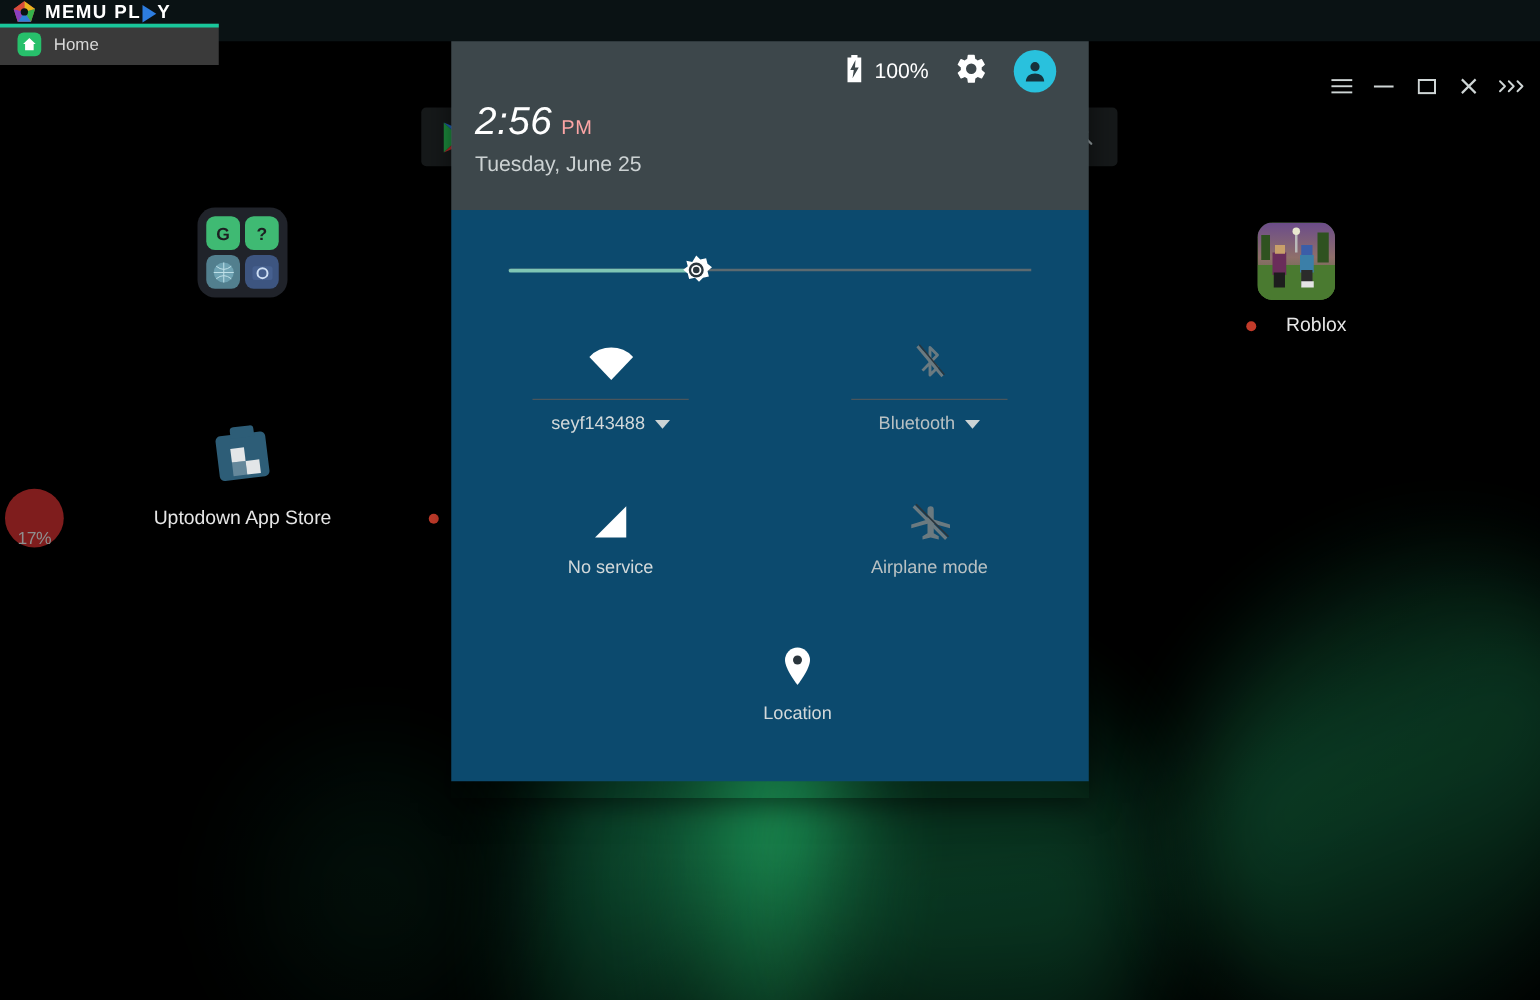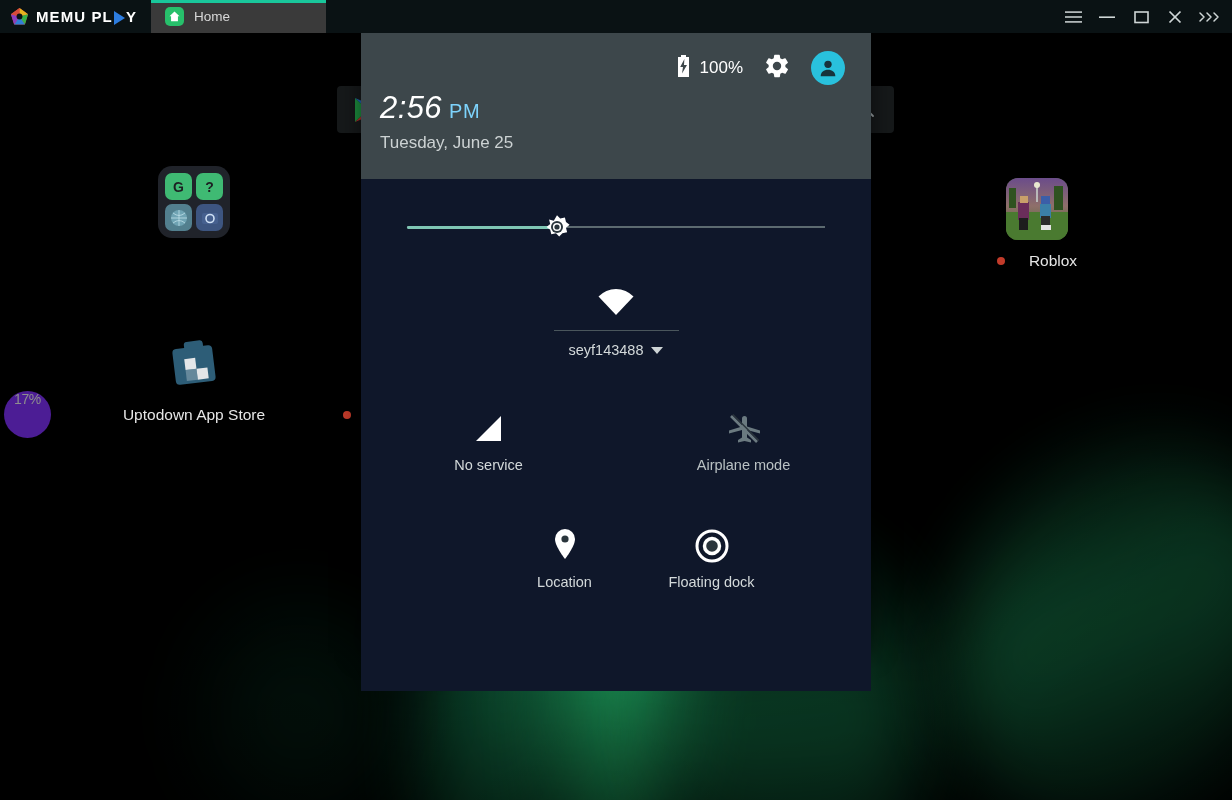--- a/index.html
+++ b/index.html
@@ -17,20 +17,21 @@
     background: #05090a;
     overflow: hidden;
   }
 
   #titlebar {
     position: absolute; top: 0; left: 0;
     width: 1232px; height: 33px;
     background: #0a1214;
     display: flex; align-items: stretch;
     z-index: 40;
+    flex-direction: column;
   }
 
   #brand {
     display: flex; align-items: center;
     gap: 7px;
     padding: 0 14px 0 10px;
     height: 33px;
   }
   #brand-mark {
     width: 19px; height: 19px;
@@ -215,33 +216,33 @@
 
   
   #dl-progress {
     position: absolute;
     left: 4px; top: 358px;
     width: 47px; height: 47px;
   }
   #dl-circle {
     position: absolute; inset: 0;
     border-radius: 50%;
-    background: #4c1d95;
-    display: flex; align-items: flex-start; justify-content: center;
+    background: #7f1d1d;
+    display: flex; align-items: flex-end; justify-content: center;
   }
   #dl-pct {
     font-size: 14px;
     color: #8e8e8e;
     letter-spacing: -.4px;
   }
 
   
   #qs-panel {
     position: absolute;
-    left: 361px; top: 27px;
+    left: 361px; top: 16px;
     width: 510px;
     height: 622px;
     z-index: 30;
     box-shadow: 0 4px 22px rgba(0,0,0,.55);
   }
   #qs-header {
     height: 152px;
     background: #3d474b;
     position: relative;
     padding: 0 28px;
@@ -273,33 +274,33 @@
     display: flex; align-items: baseline; gap: 7px;
   }
   #qs-hour {
     font-size: 31px;
     color: #ffffff;
     font-weight: normal;
     letter-spacing: .4px;
     font-style: italic;
   }
   #qs-ampm {
-    font-size: 20px;
-    color: #7dd3fc;
+    font-size: 16px;
+    color: #fca5a5;
     letter-spacing: .6px;
   }
   #qs-date {
     margin-top: 7px;
     font-size: 17px;
     color: #ccd2d3;
   }
 
   #qs-body {
-    height: 512px;
-    background: #0f172a;
+    height: 457px;
+    background: #0c4a6e;
     padding-top: 26px;
   }
 
   
   #brightness-row {
     position: relative;
     height: 44px;
     margin: 0 46px;
   }
   #bright-track {
@@ -536,20 +537,34 @@
             <svg width="40" height="30" viewBox="0 0 40 30">
               <path d="M20 28 L2.5 9.5 A24 24 0 0 1 37.5 9.5 Z" fill="#ffffff"></path>
             </svg>
           </div>
           <div class="tile-divider"></div>
           <div class="tile-lbl">
             <span>seyf143488</span>
             <span class="caret-down"></span>
           </div>
         </div>
+        <div class="tile">
+          <div class="tile-ico">
+            <svg width="34" height="34" viewBox="0 0 34 34">
+              <path d="M11 9.5 L23 22 L17 28 V6 L23 12 L11 24.5" fill="none" stroke="#6b7a80" stroke-width="2.3" stroke-linejoin="round"></path>
+              <line x1="7" y1="5" x2="27" y2="29" stroke="#6b7a80" stroke-width="2.3"></line>
+              <line x1="7" y1="5" x2="27" y2="29" stroke="#2a353c" stroke-width="1.1" transform="translate(1.5,-1.2)"></line>
+            </svg>
+          </div>
+          <div class="tile-divider"></div>
+          <div class="tile-lbl dim">
+            <span>Bluetooth</span>
+            <span class="caret-down"></span>
+          </div>
+        </div>
       </div>
 
       <div class="tile-row" id="tile-row-mid">
         <div class="tile">
           <div class="tile-ico">
             <svg width="34" height="34" viewBox="0 0 34 34">
               <path d="M4 29 L29 4 V29 Z" fill="#ffffff"></path>
             </svg>
           </div>
           <div class="tile-lbl">No service</div>
@@ -568,30 +583,20 @@
 
       <div class="tile-row" id="tile-row-bot">
         <div class="tile">
           <div class="tile-ico">
             <svg width="28" height="36" viewBox="0 0 28 36">
               <path d="M14 2 a10 10 0 0 0-10 10 c0 7.5 10 20 10 20 s10-12.5 10-20 a10 10 0 0 0-10-10z" fill="#ffffff"></path>
               <circle cx="14" cy="12" r="3.6" fill="#2a353c"></circle>
             </svg>
           </div>
           <div class="tile-lbl">Location</div>
-        </div>
-        <div class="tile">
-          <div class="tile-ico">
-            <svg width="34" height="34" viewBox="0 0 34 34">
-              <circle cx="17" cy="17" r="15" fill="none" stroke="#ffffff" stroke-width="3"></circle>
-              <circle cx="17" cy="17" r="9.5" fill="#2a353c"></circle>
-              <circle cx="17" cy="17" r="7.5" fill="none" stroke="#ffffff" stroke-width="3.4"></circle>
-            </svg>
-          </div>
-          <div class="tile-lbl">Floating dock</div>
         </div>
       </div>
 
     </div>
   </div>
 
   <div id="titlebar">
     <div id="brand">
       <div id="brand-mark">
         <svg width="19" height="19" viewBox="0 0 20 20">

